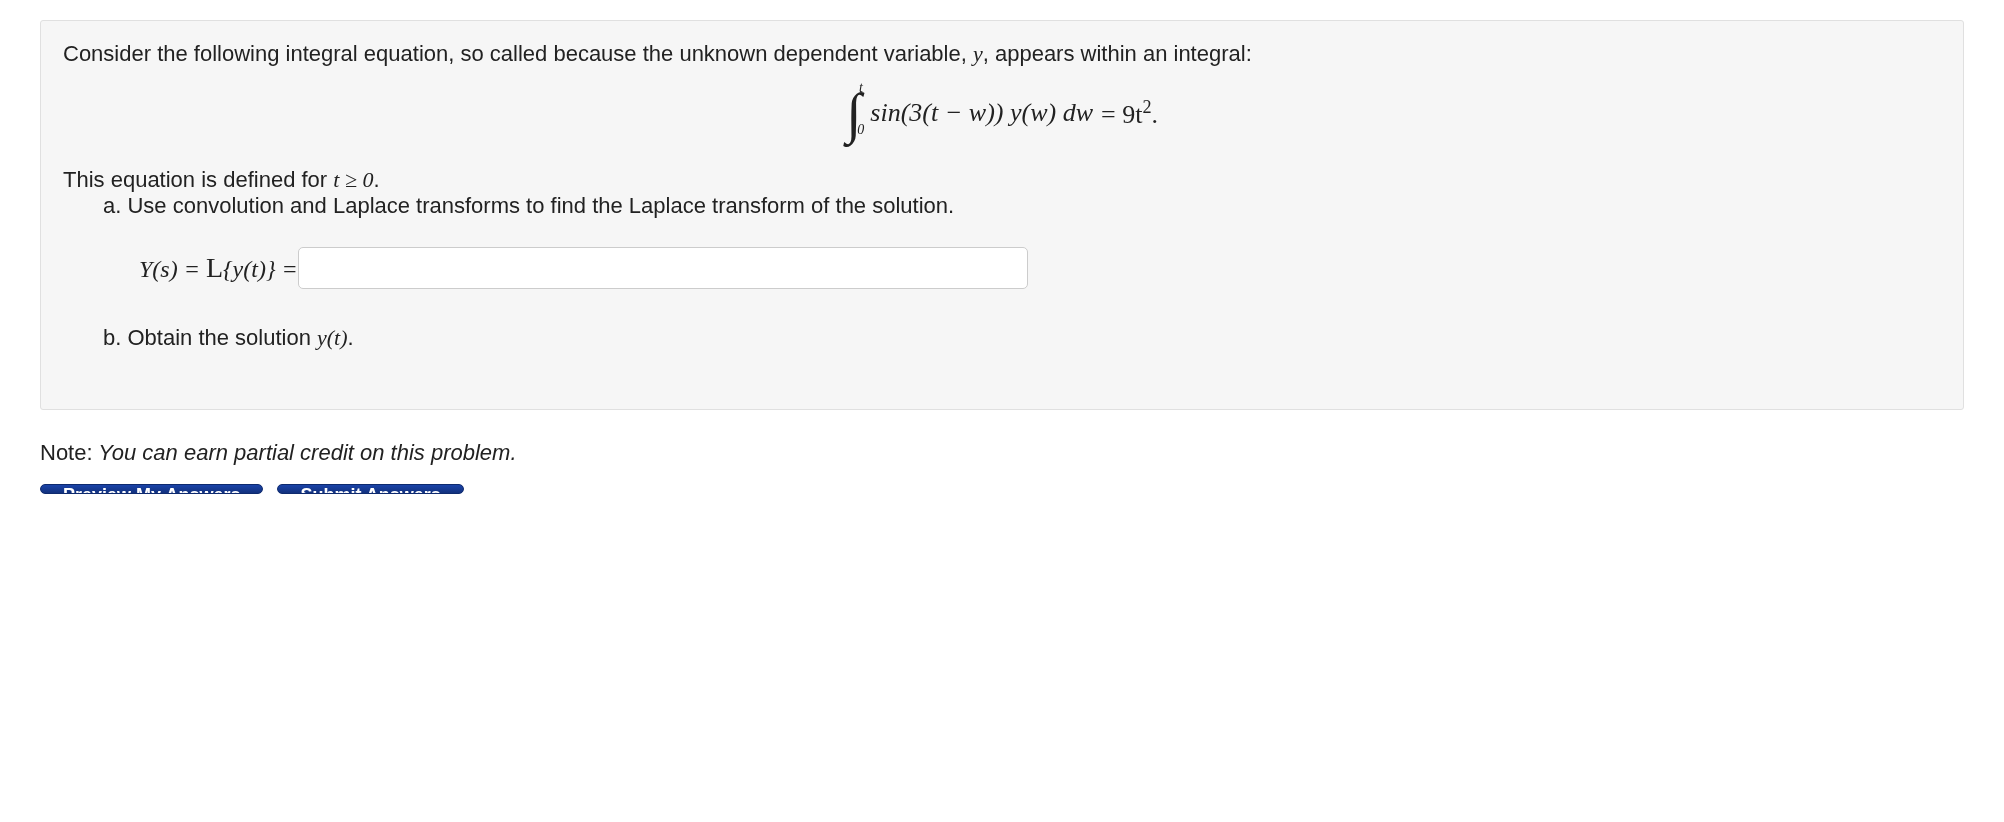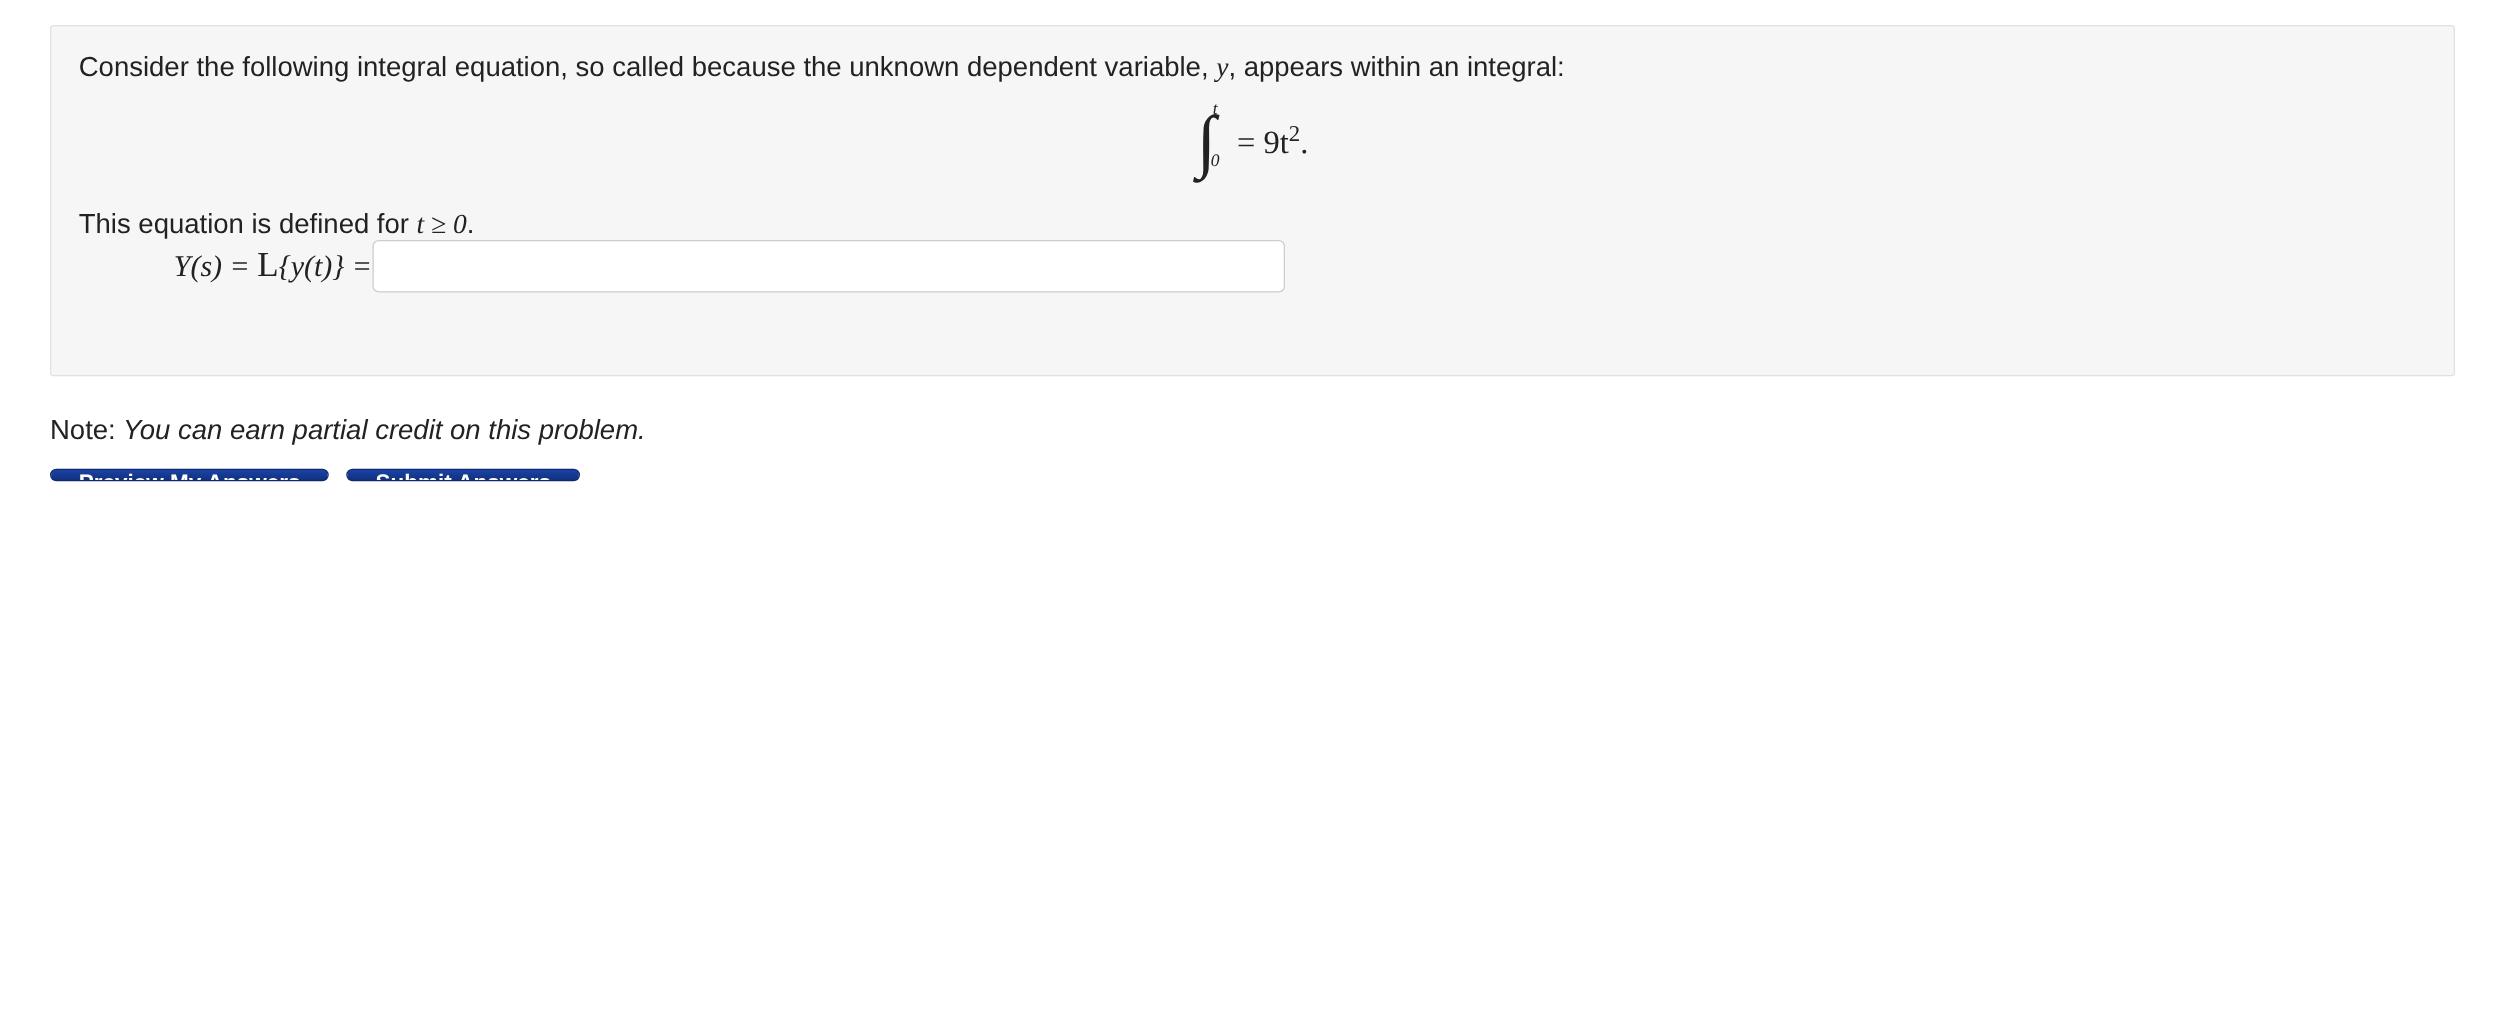--- a/index.html
+++ b/index.html
@@ -120,40 +120,45 @@
       <span>Consider the following integral equation, so called because the unknown dependent variable, </span><span class="mathital">y</span><span>, appears within an integral:</span>
     </div>
 
     <div class="equation-center">
       <span class="int-wrap">
         <span class="int-sign">∫</span>
         <span class="int-bounds">
           <span class="int-upper">t</span>
           <span class="int-lower">0</span>
         </span>
+        <span style="font-style: italic;">sin(3(t − w)) y(w) dw</span>
         <span style="margin-left:8px;">
           <span>= 9t</span><span class="sup">2</span><span>.</span>
         </span>
       </span>
     </div>
 
     <div class="defined-line">
       <span>This equation is defined for </span><span class="mathital">t ≥ 0</span><span>.</span>
     </div>
 
     <div class="part">
+      <div class="part-prompt">a. Use convolution and Laplace transforms to find the Laplace transform of the solution.</div>
       <div class="answer-row">
         <span class="answer-label">
           <span>Y(s) = </span><span class="cal" style="font-family: 'Brush Script MT', cursive; font-size:28px;">L</span><span>{y(t)} = </span>
         </span>
         <input type="text" class="input-a" style="">
       </div>
     </div>
 
     <div class="part">
+      <div class="part-prompt">
+        <span>b. Obtain the solution </span><span class="mathital">y(t)</span><span>.</span>
+      </div>
     </div>
 
   </div>
 
   <div class="note">
     <b>Note:</b><span class="em"> You can earn partial credit on this problem.</span>
   </div>
 
   <div class="btn-row">
     <button class="btn">Preview My Answers</button>

